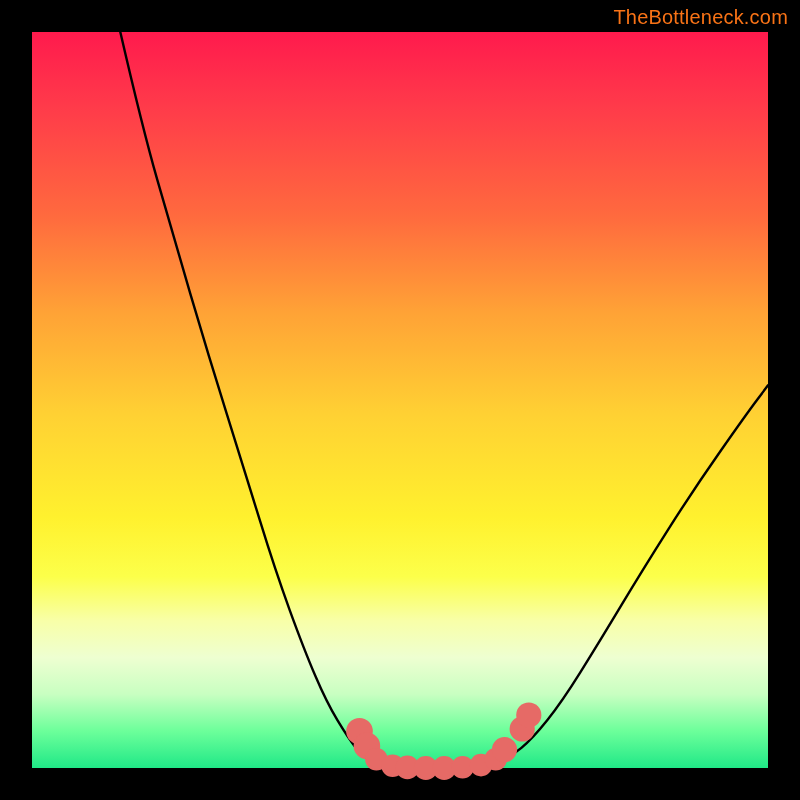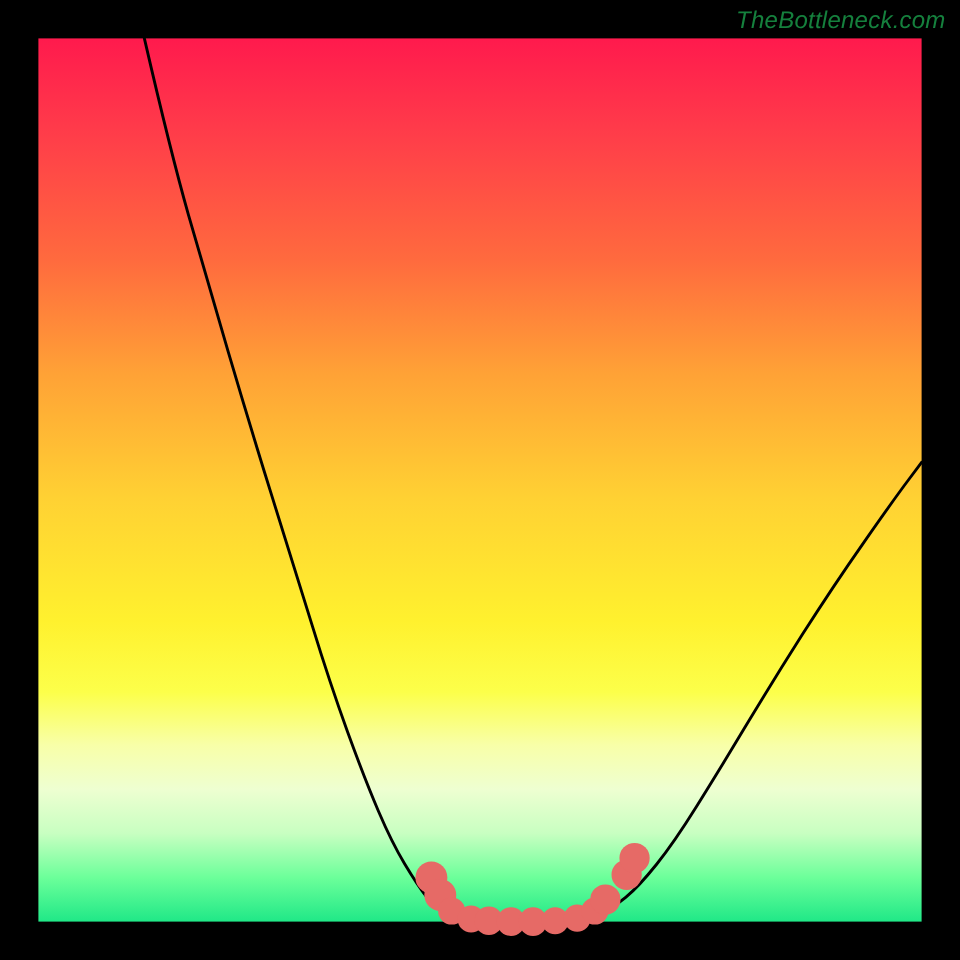--- a/index.html
+++ b/index.html
@@ -39,26 +39,25 @@
       #eeffd1 85%,
       #c8ffc1 90%,
       #6cff9a 95%,
       #20e887 100%
     );
   }
   .watermark {
     position: absolute;
     top: 6px;
     right: 12px;
-    color: #15803d;
+    color: #f97316;
     font-size: 20px;
     letter-spacing: 0.2px;
     z-index: 50;
     user-select: none;
-    font-style: italic;
   }
   svg.curve {
     position: absolute;
     left: 0;
     top: 0;
     width: 736px;
     height: 736px;
     overflow: visible;
   }
   .marker {

